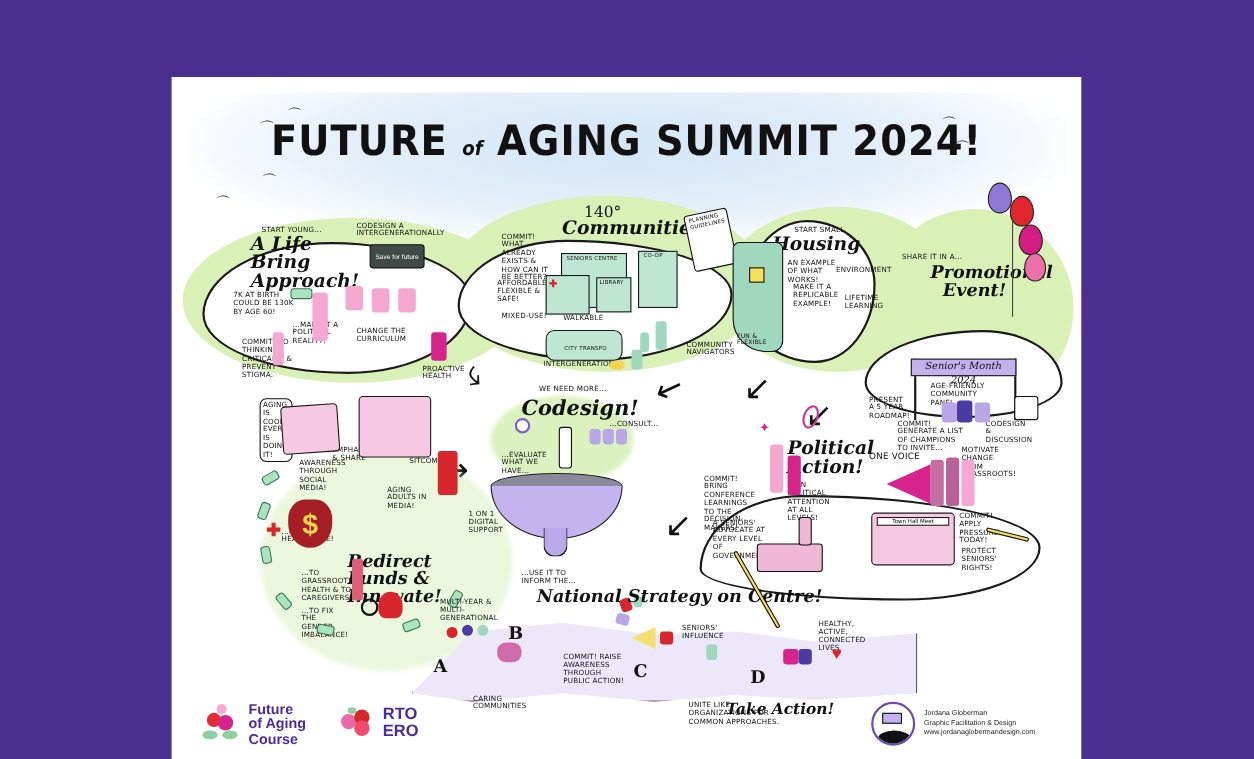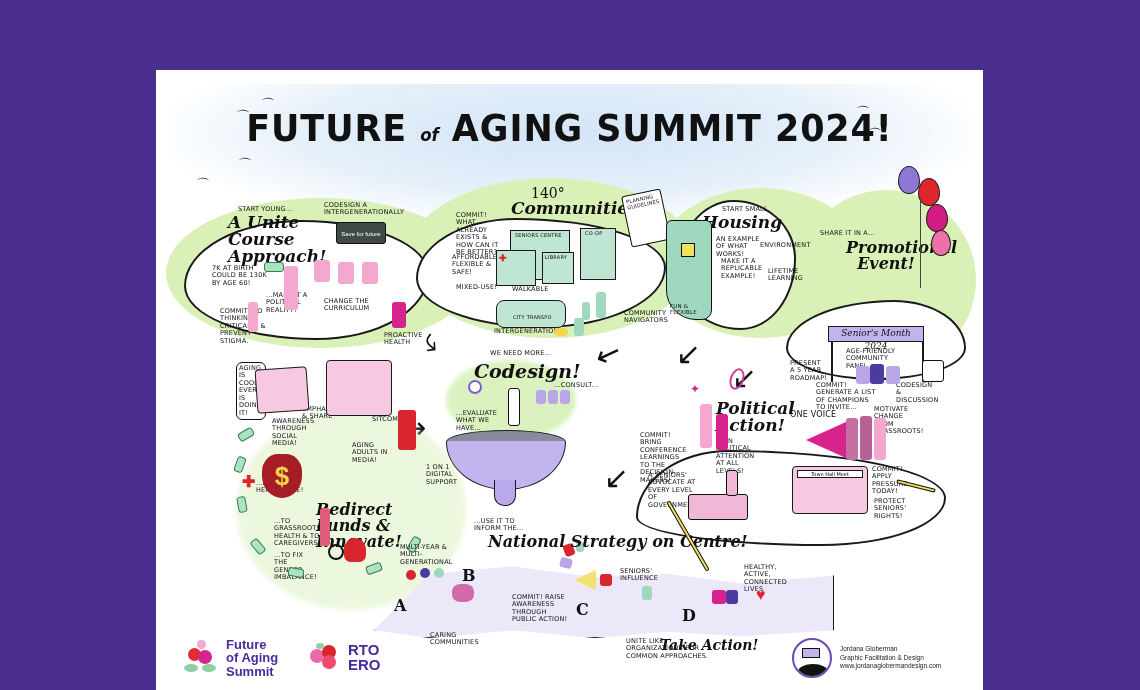--- a/index.html
+++ b/index.html
@@ -82,21 +82,21 @@
   <span class="bird" style="left:40px;top:106px">⌒</span>
   <span class="bird" style="left:82px;top:86px">⌒</span>
 
   <div class="hill" style="left:10px;top:128px;width:310px;height:150px"></div>
   <div class="hill" style="left:250px;top:108px;width:290px;height:160px"></div>
   <div class="hill" style="left:500px;top:118px;width:210px;height:150px"></div>
   <div class="hill" style="left:640px;top:120px;width:180px;height:180px"></div>
 
   <div class="island" style="left:28px;top:150px;width:245px;height:120px"></div>
   <div class="label" style="left:82px;top:136px">Start young...</div>
-  <div class="heading" style="left:72px;top:144px;width:110px;font-size:17px">A Unite Course Approach!</div>
+  <div class="heading" style="left:72px;top:144px;width:110px;font-size:17px">A Life Bring Approach!</div>
   <div class="label" style="left:168px;top:132px;width:88px">Codesign a intergenerationally</div>
   <div class="label" style="left:56px;top:195px;width:60px">7k at birth could be 130k by age 60!</div>
   <div class="label" style="left:110px;top:222px;width:46px">...make it a political reality!</div>
   <div class="label" style="left:64px;top:238px;width:56px">Commit! to thinking critically &amp; prevent stigma.</div>
   <div class="label" style="left:168px;top:228px;width:58px">Change the curriculum</div>
   <div class="label" style="left:228px;top:262px;width:46px">Proactive health</div>
   <div class="fig" style="left:180px;top:152px;width:50px;height:22px;background:#3f4a46;color:#fff;font-size:6px;text-align:center;line-height:22px;border:1px solid #111"><span>Save for future</span></div>
   <div class="fig pink" style="left:128px;top:196px;width:14px;height:44px"></div>
   <div class="fig pink" style="left:92px;top:232px;width:10px;height:30px"></div>
   <div class="fig pink" style="left:158px;top:190px;width:16px;height:22px"></div>
@@ -274,21 +274,21 @@
     <div style="position:relative;width:34px;height:36px">
       <div class="petal" style="left:13px;top:0;width:9px;height:9px;background:#f4a7cf"></div>
       <div class="petal" style="left:4px;top:8px;width:13px;height:13px;background:#e52b38"></div>
       <div class="petal" style="left:14px;top:10px;width:14px;height:14px;background:#d6248c"></div>
       <div class="petal" style="left:0;top:24px;width:14px;height:8px;background:#8fcfa2"></div>
       <div class="petal" style="left:18px;top:24px;width:14px;height:8px;background:#8fcfa2"></div>
     </div>
     <div class="logo-text" style="font-size:13px">
       <div>Future</div>
       <div>of Aging</div>
-      <div>Summit</div>
+      <div>Course</div>
     </div>
   </div>
   <div class="logo" style="left:154px;top:572px">
     <div style="position:relative;width:30px;height:28px">
       <div class="petal" style="left:0;top:6px;width:14px;height:14px;background:#e96aa6"></div>
       <div class="petal" style="left:12px;top:2px;width:14px;height:14px;background:#d9262c"></div>
       <div class="petal" style="left:12px;top:12px;width:14px;height:14px;background:#f04a6d"></div>
       <div class="petal" style="left:6px;top:0;width:8px;height:6px;background:#8fcfa2"></div>
     </div>
     <div class="logo-text" style="font-size:15px">

